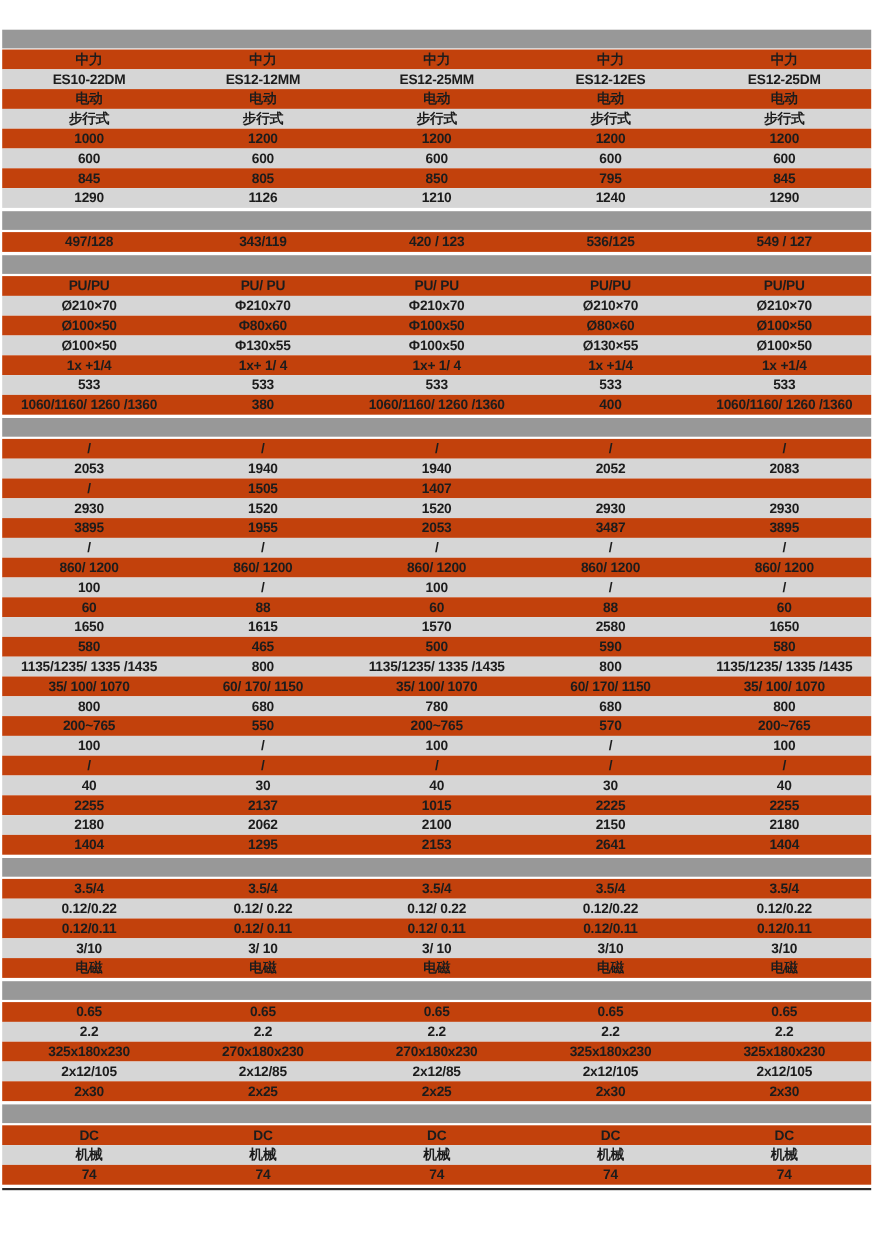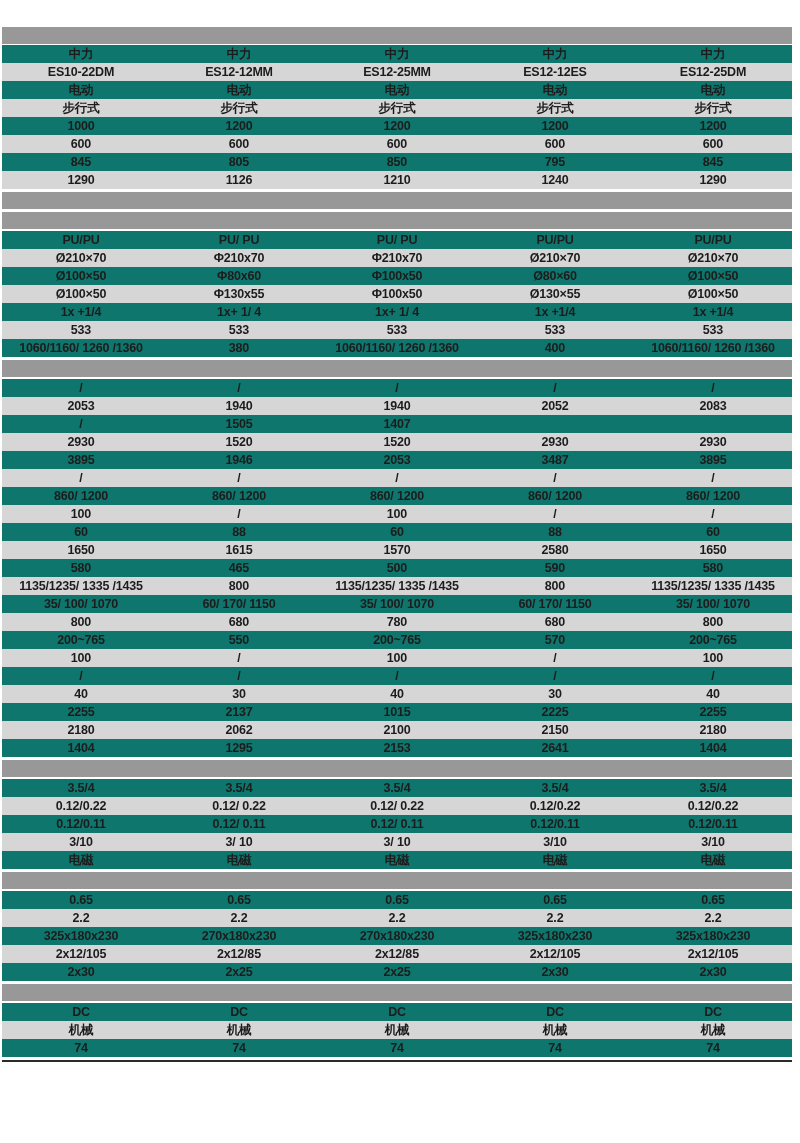--- a/index.html
+++ b/index.html
@@ -13,21 +13,21 @@
     width:800px;height:1143px;background:#ffffff;position:relative;
     font-family:"Liberation Sans","DejaVu Sans",sans-serif;
     -webkit-font-smoothing:antialiased;
   }
   .table-wrap{
     position:absolute;top:27px;left:2px;width:790px;
   }
   .bar{height:17px;background:var(--sep-bar);}
   .topbar{margin:0 0 1px 0;}
   .sepbar{margin:3px 0 2px 0;}
-  .row{display:flex;height:18px;line-height:18px;background:#0f766e;}
+  .row{display:flex;height:18px;line-height:18px;background:#c2410c;}
   .row.striped{background:var(--stripe);}
   .cell{
     flex:0 0 20%;text-align:center;white-space:nowrap;overflow:visible;
     font-size:12.5px;font-weight:700;color:var(--text);
     letter-spacing:-0.2px;
   }
   .bottom-rule{height:2px;background:var(--rule);margin-top:3px;}
 </style>
 </head>
 <body>
@@ -84,20 +84,27 @@
       <div class="cell">845</div>
     </div>
     <div class="row striped">
       <div class="cell">1290</div>
       <div class="cell">1126</div>
       <div class="cell">1210</div>
       <div class="cell">1240</div>
       <div class="cell">1290</div>
     </div>
     <div class="bar sepbar"></div>
+    <div class="row">
+      <div class="cell">497/128</div>
+      <div class="cell">343/119</div>
+      <div class="cell">420 / 123</div>
+      <div class="cell">536/125</div>
+      <div class="cell">549 / 127</div>
+    </div>
     <div class="bar sepbar"></div>
     <div class="row">
       <div class="cell">PU/PU</div>
       <div class="cell">PU/ PU</div>
       <div class="cell">PU/ PU</div>
       <div class="cell">PU/PU</div>
       <div class="cell">PU/PU</div>
     </div>
     <div class="row striped">
       <div class="cell">Ø210×70</div>
@@ -165,21 +172,21 @@
     </div>
     <div class="row striped">
       <div class="cell">2930</div>
       <div class="cell">1520</div>
       <div class="cell">1520</div>
       <div class="cell">2930</div>
       <div class="cell">2930</div>
     </div>
     <div class="row">
       <div class="cell">3895</div>
-      <div class="cell">1946</div>
+      <div class="cell">1955</div>
       <div class="cell">2053</div>
       <div class="cell">3487</div>
       <div class="cell">3895</div>
     </div>
     <div class="row striped">
       <div class="cell">/</div>
       <div class="cell">/</div>
       <div class="cell">/</div>
       <div class="cell">/</div>
       <div class="cell">/</div>

